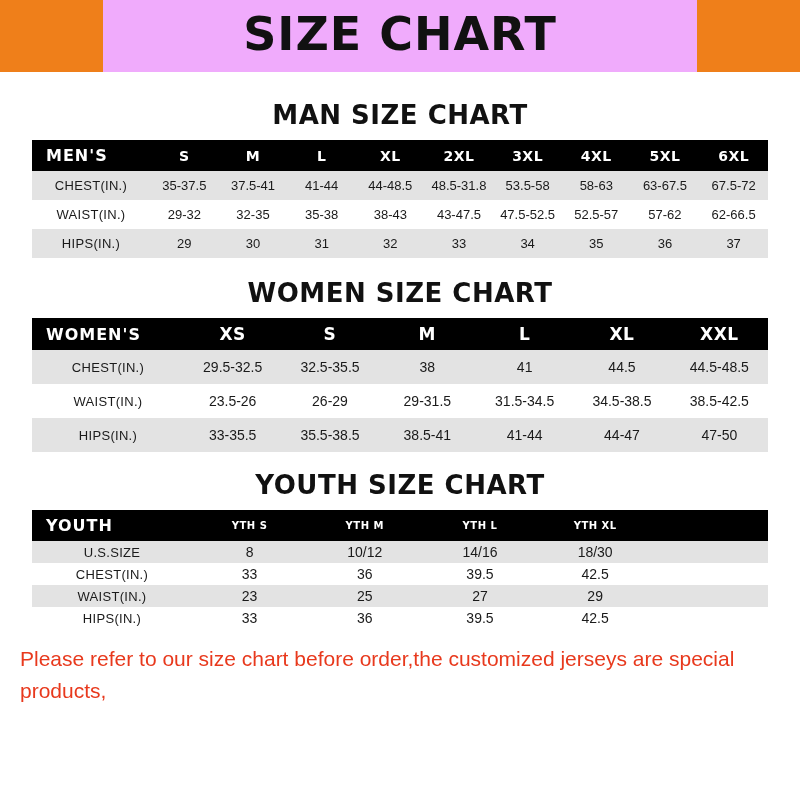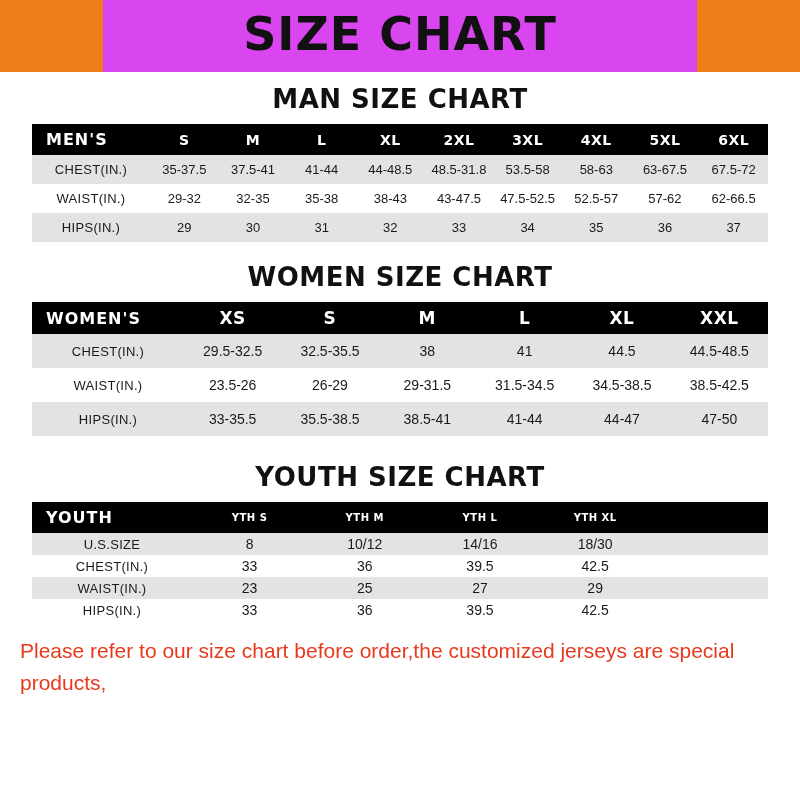--- a/index.html
+++ b/index.html
@@ -23,21 +23,21 @@
   
   .banner {
     position: relative;
     height: 72px;
     background: #ef7f1a;
     display: flex;
     align-items: center;
     justify-content: center;
   }
   .banner-inner {
-    background: #d946ef;
+    background: #f0abfc;
     width: 656px;
     height: 72px;
     display: flex;
     align-items: center;
     justify-content: center;
   }
   .banner-title {
     font-family: "DejaVu Sans", sans-serif;
     font-weight: bold;
     font-size: 46px;
@@ -48,23 +48,23 @@
   }
   
   .section-title {
     text-align: center;
     font-family: "DejaVu Sans", sans-serif;
     font-weight: bold;
     font-size: 26px;
     color: #111111;
     letter-spacing: 0.5px;
   }
-  .sec1-title { margin-top: 12px; }
+  .sec1-title { margin-top: 28px; }
   .sec2-title { margin-top: 20px; }
-  .sec3-title { margin-top: 26px; }
+  .sec3-title { margin-top: 18px; }
 
   
   .tbl-wrap {
     margin: 10px auto 0 auto;
     width: 736px;
   }
   table.size-table {
     width: 100%;
     border-collapse: collapse;
     table-layout: fixed;

